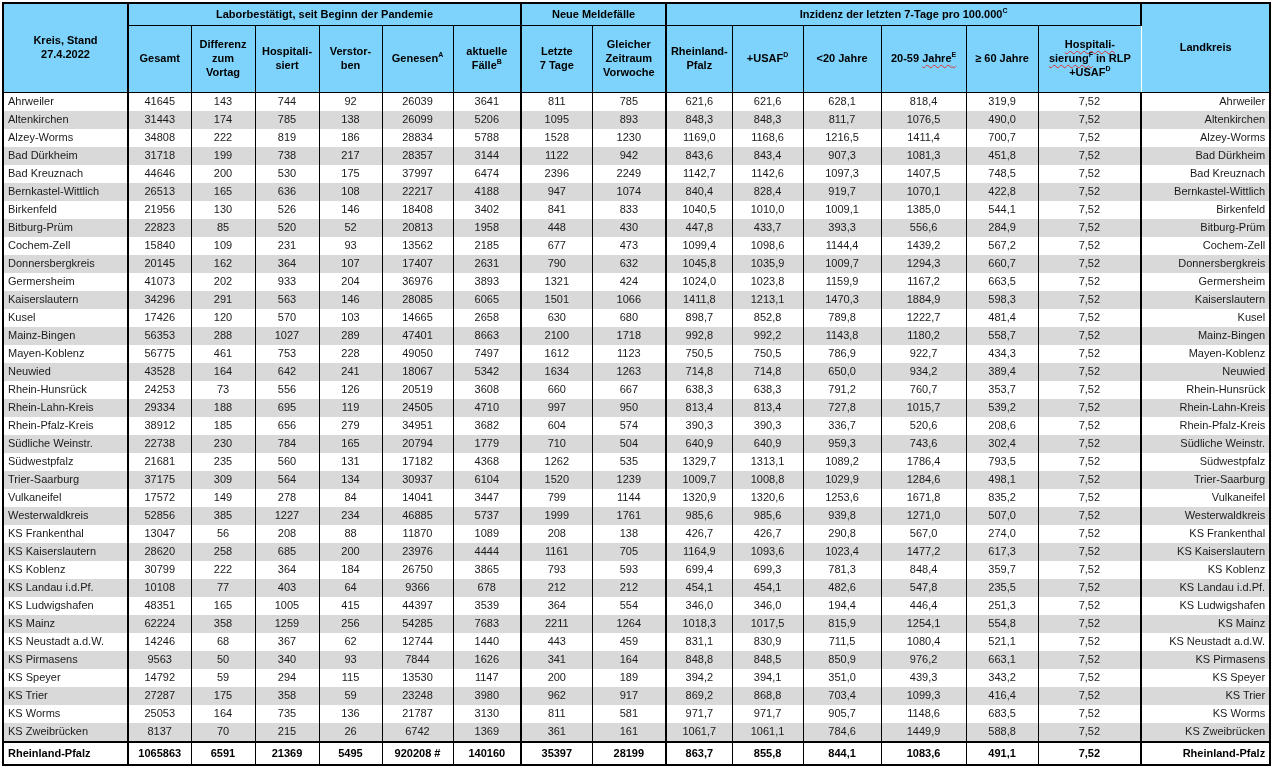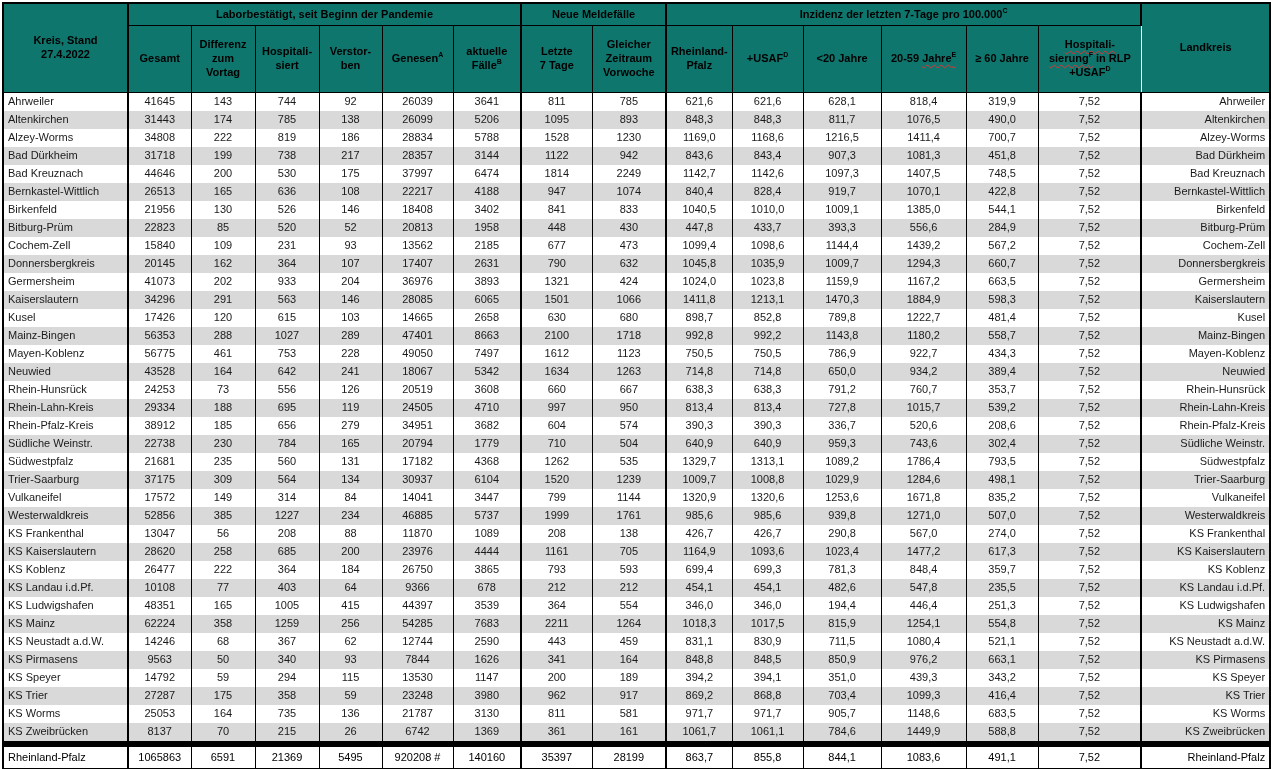--- a/index.html
+++ b/index.html
@@ -18,33 +18,33 @@
   }
   th, td {
     border-right: 1px solid #000;
     padding: 0 2px;
     overflow: hidden;
     white-space: pre-line;
     color: #1a1a1a;
     font-size: 11px;
     line-height: 1.25;
   }
-  th { color: #000; font-weight: bold; background: #0f766e; vertical-align: middle; text-align: center; }
+  th { color: #000; font-weight: bold; background: #7dd3fc; vertical-align: middle; text-align: center; }
   th:last-child, td:last-child { border-right: none; }
   .thick { border-right-width: 2px !important; }
   thead tr.group-row th { height: 21px; border-bottom: 1px solid #000; }
   thead tr.sub-row th { height: 66px; border-bottom: 1px solid #000; }
   thead th.span2 { border-bottom: 1px solid #000; }
   tbody td { height: 18px; text-align: center; }
   tbody tr:nth-child(even) { background: #d9d9d9; }
   tbody td:first-child { text-align: left; padding-left: 4px; }
   tbody td:last-child { text-align: right; padding-right: 4px; }
   tfoot td {
-    border-top: 6px solid #000000;
-    font-weight: normal;
+    border-top: 2px solid #000000;
+    font-weight: bold;
     height: 21px;
     text-align: center;
     color: #000;
   }
   tfoot td:first-child { text-align: left; padding-left: 4px; }
   tfoot td:last-child { text-align: right; padding-right: 4px; }
   sup { font-size: 7px; line-height: 0; }
   .sq { text-decoration: underline wavy #e03131; text-decoration-thickness: 1px; text-underline-offset: 2px; }
 </style>
 </head>
@@ -178,21 +178,21 @@
           <td>Bad Dürkheim</td>
         </tr>
         <tr>
           <td class="thick">Bad Kreuznach</td>
           <td>44646</td>
           <td>200</td>
           <td>530</td>
           <td>175</td>
           <td>37997</td>
           <td class="thick">6474</td>
-          <td>1814</td>
+          <td>2396</td>
           <td class="thick">2249</td>
           <td>1142,7</td>
           <td>1142,6</td>
           <td>1097,3</td>
           <td>1407,5</td>
           <td>748,5</td>
           <td class="thick">7,52</td>
           <td>Bad Kreuznach</td>
         </tr>
         <tr>
@@ -318,21 +318,21 @@
           <td>1470,3</td>
           <td>1884,9</td>
           <td>598,3</td>
           <td class="thick">7,52</td>
           <td>Kaiserslautern</td>
         </tr>
         <tr>
           <td class="thick">Kusel</td>
           <td>17426</td>
           <td>120</td>
-          <td>615</td>
+          <td>570</td>
           <td>103</td>
           <td>14665</td>
           <td class="thick">2658</td>
           <td>630</td>
           <td class="thick">680</td>
           <td>898,7</td>
           <td>852,8</td>
           <td>789,8</td>
           <td>1222,7</td>
           <td>481,4</td>
@@ -498,21 +498,21 @@
           <td>1029,9</td>
           <td>1284,6</td>
           <td>498,1</td>
           <td class="thick">7,52</td>
           <td>Trier-Saarburg</td>
         </tr>
         <tr>
           <td class="thick">Vulkaneifel</td>
           <td>17572</td>
           <td>149</td>
-          <td>314</td>
+          <td>278</td>
           <td>84</td>
           <td>14041</td>
           <td class="thick">3447</td>
           <td>799</td>
           <td class="thick">1144</td>
           <td>1320,9</td>
           <td>1320,6</td>
           <td>1253,6</td>
           <td>1671,8</td>
           <td>835,2</td>
@@ -568,21 +568,21 @@
           <td>1164,9</td>
           <td>1093,6</td>
           <td>1023,4</td>
           <td>1477,2</td>
           <td>617,3</td>
           <td class="thick">7,52</td>
           <td>KS Kaiserslautern</td>
         </tr>
         <tr>
           <td class="thick">KS Koblenz</td>
-          <td>26477</td>
+          <td>30799</td>
           <td>222</td>
           <td>364</td>
           <td>184</td>
           <td>26750</td>
           <td class="thick">3865</td>
           <td>793</td>
           <td class="thick">593</td>
           <td>699,4</td>
           <td>699,3</td>
           <td>781,3</td>
@@ -645,21 +645,21 @@
           <td class="thick">7,52</td>
           <td>KS Mainz</td>
         </tr>
         <tr>
           <td class="thick">KS Neustadt a.d.W.</td>
           <td>14246</td>
           <td>68</td>
           <td>367</td>
           <td>62</td>
           <td>12744</td>
-          <td class="thick">2590</td>
+          <td class="thick">1440</td>
           <td>443</td>
           <td class="thick">459</td>
           <td>831,1</td>
           <td>830,9</td>
           <td>711,5</td>
           <td>1080,4</td>
           <td>521,1</td>
           <td class="thick">7,52</td>
           <td>KS Neustadt a.d.W.</td>
         </tr>

